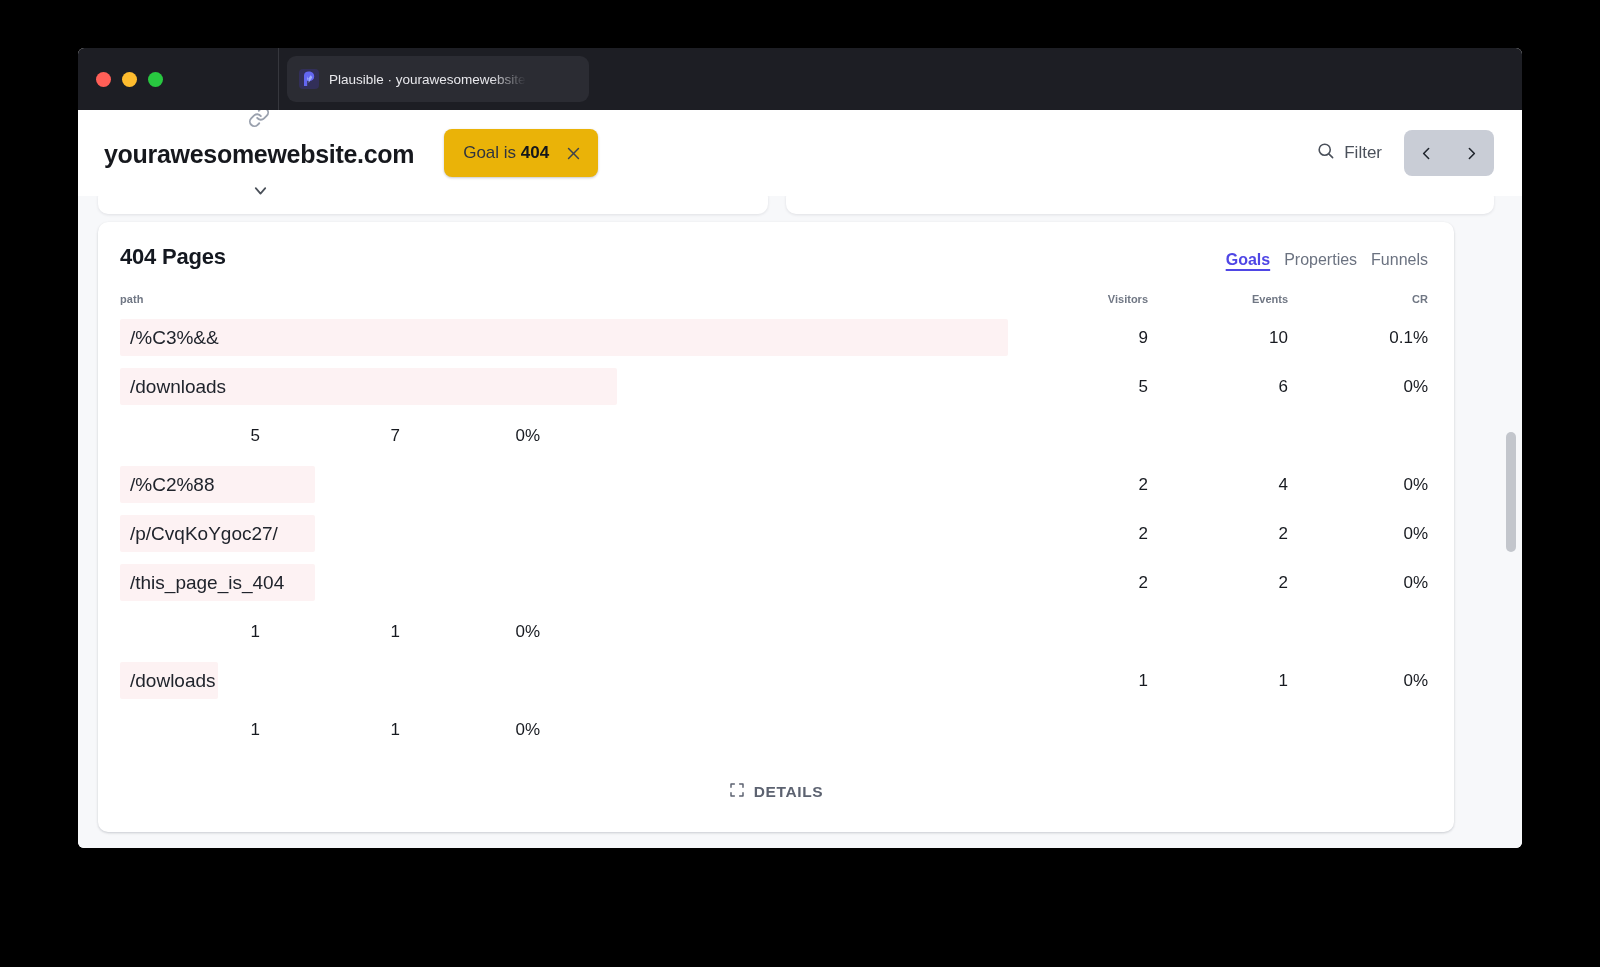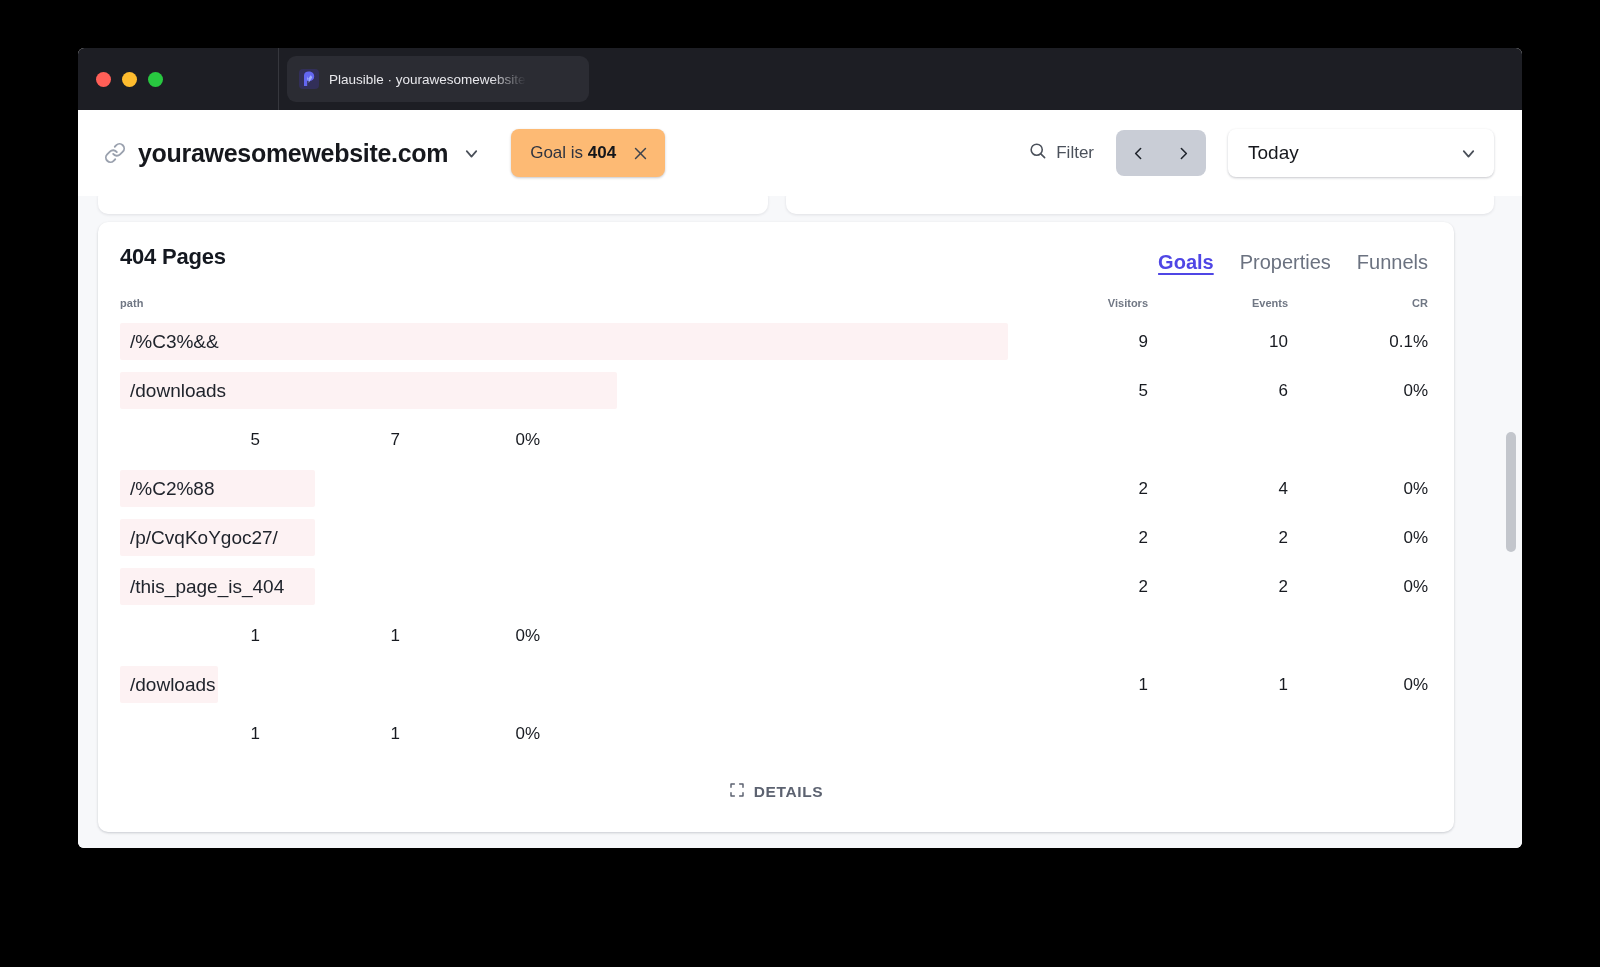--- a/index.html
+++ b/index.html
@@ -80,32 +80,32 @@
   
   .topbar {
     height: 86px;
     background: #ffffff;
     display: flex;
     align-items: center;
     padding: 0 28px 0 26px;
     position: relative;
     z-index: 5;
   }
-  .site-group { display: flex; align-items: center; gap: 12px; }
+  .site-group { display: flex; align-items: center; gap: 12px; flex-direction: column; }
   .link-icon { color: #9aa1ae; display: flex; }
   .site-name {
     font-size: 25px; font-weight: bold; color: #16181d;
     letter-spacing: -0.3px;
   }
   .chev-site { color: #4a5059; display: flex; padding-left: 2px; }
 
   .goal-pill {
     margin-left: 30px;
     height: 48px;
-    background: #fdba74;
+    background: #eab308;
     border-radius: 8px;
     box-shadow: 0 1px 3px rgba(16,24,40,0.14), 0 1px 2px rgba(16,24,40,0.10);
     display: flex; align-items: center;
     padding: 0 16px 0 19px;
     gap: 16px;
   }
   .goal-text { font-size: 17px; color: #2f3440; white-space: nowrap; }
   .goal-text b { font-weight: bold; color: #14161b; }
   .goal-x { color: #3d434d; display: flex; cursor: pointer; }
 
@@ -174,21 +174,21 @@
     padding: 22px 26px 0 22px;
   }
   .card-head {
     display: flex; align-items: flex-start; justify-content: space-between;
   }
   .card-title {
     font-size: 22px; font-weight: bold; color: #141820;
     letter-spacing: -0.2px;
   }
   .tabs { display: flex; align-items: center; gap: 14px; padding-top: 7px; }
-  .tabs .t { font-size: 20px; color: #6b7280; margin-left: 12px; }
+  .tabs .t { font-size: 16px; color: #6b7280; }
   .tabs .t.active {
     color: #4f46e5; font-weight: bold;
     text-decoration: underline; text-underline-offset: 4px;
     text-decoration-thickness: 2px;
   }
 
   .col-head {
     display: flex; align-items: flex-start;
     margin-top: 23px;
     font-size: 11px; font-weight: bold; color: #707784;
@@ -315,28 +315,20 @@
             <polyline points="15 5 8 12 15 19"></polyline>
           </svg>
         </div>
         <div class="nav-arrow">
           <svg width="17" height="17" viewBox="0 0 24 24" fill="none" stroke="currentColor" stroke-width="2.2" stroke-linecap="round" stroke-linejoin="round">
             <polyline points="9 5 16 12 9 19"></polyline>
           </svg>
         </div>
       </div>
 
-      <div class="date-select">
-        <span class="date-label">Today</span>
-        <span class="date-chev">
-          <svg width="19" height="19" viewBox="0 0 24 24" fill="none" stroke="currentColor" stroke-width="2.2" stroke-linecap="round" stroke-linejoin="round">
-            <polyline points="6 9 12 16 18 9"></polyline>
-          </svg>
-        </span>
-      </div>
     </div>
 
     <div class="scrollarea">
 
       <div class="ghost-row">
         <div class="ghost-card a"></div>
         <div class="ghost-card b"></div>
       </div>
 
       <div class="card">

